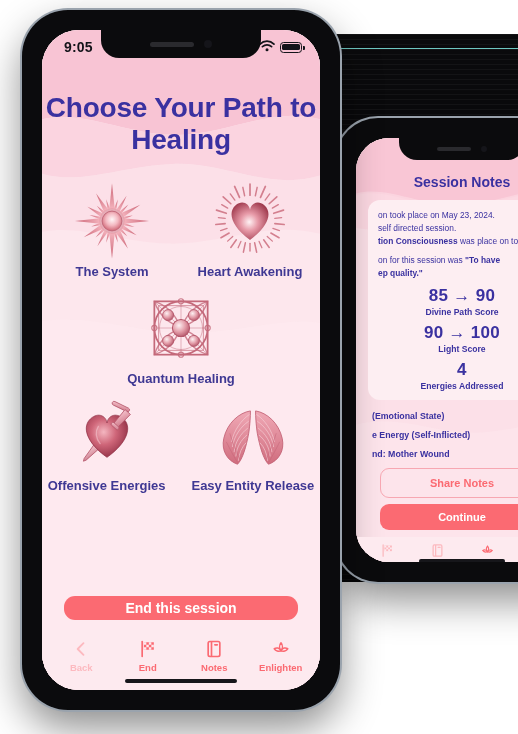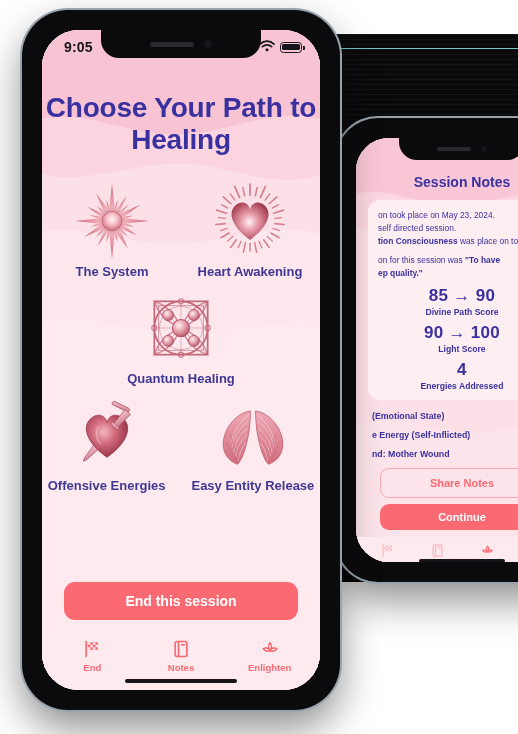--- a/index.html
+++ b/index.html
@@ -215,21 +215,21 @@
     font-weight: 600;
     color: #3f3893;
     text-align: center;
     white-space: nowrap;
   }
 
   
   .cta-wrap { padding: 0 22px 10px; }
   .btn-primary {
     width: 100%;
-    height: 38px;
+    height: 24px;
     border: none;
     border-radius: 11px;
     background: #fb6a72;
     color: #ffffff;
     font-size: 14px;
     font-weight: 700;
     font-family: inherit;
     cursor: pointer;
   }
   .btn-outline {
@@ -846,20 +846,28 @@
             </div>
           </div>
 
         </div>
 
         <div class="cta-wrap">
           <button class="btn-primary">End this session</button>
         </div>
 
         <div class="tabbar">
+          <div class="tab disabled">
+            <span class="tab-icon">
+              <svg viewBox="0 0 24 24" fill="none">
+                <path d="M15 5l-7 7 7 7" stroke="currentColor" stroke-width="2.2" stroke-linecap="round" stroke-linejoin="round"></path>
+              </svg>
+            </span>
+            <span class="tab-label">Back</span>
+          </div>
 
           <div class="tab">
             <span class="tab-icon">
               <svg viewBox="0 0 24 24" fill="none">
                 <path d="M5 3v18" stroke="currentColor" stroke-width="2" stroke-linecap="round"></path>
                 <path d="M7 4h12v9H7z" fill="currentColor"></path>
                 <path d="M7 4h3v3H7zM13 4h3v3h-3zM10 7h3v3h-3zM16 7h3v3h-3zM7 10h3v3H7zM13 10h3v3h-3z" fill="#fdeaef"></path>
               </svg>
             </span>
             <span class="tab-label">End</span>

